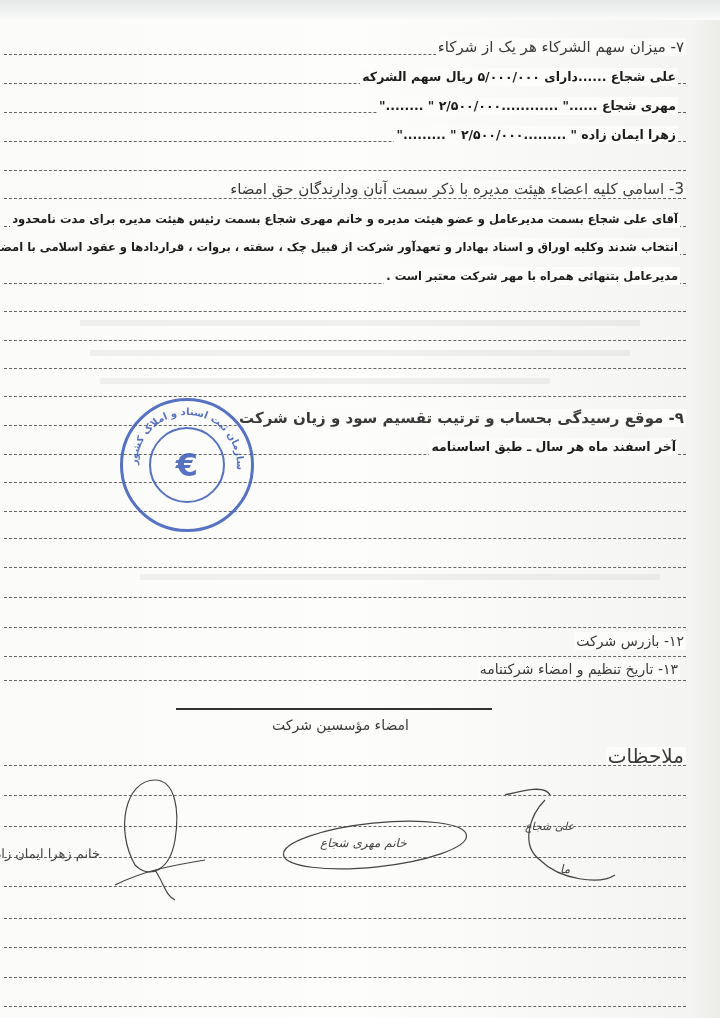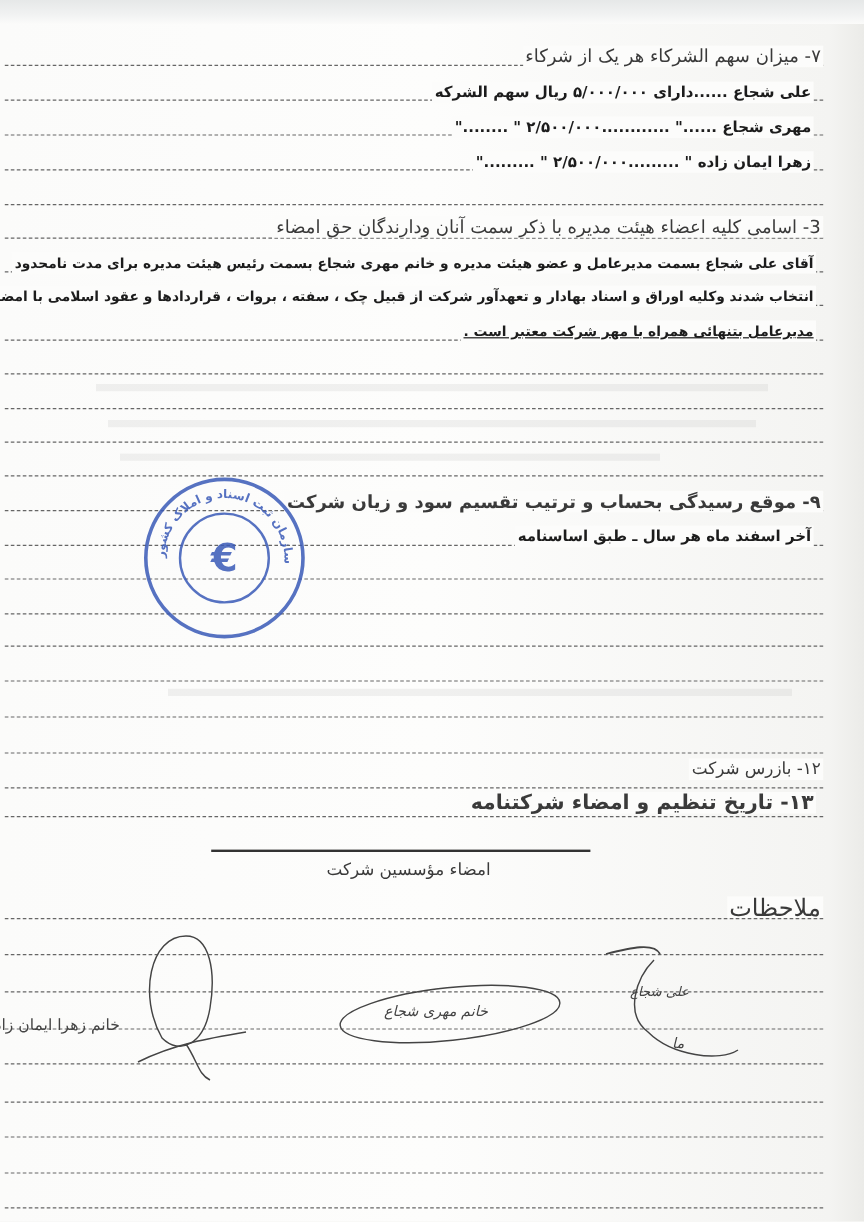--- a/index.html
+++ b/index.html
@@ -102,29 +102,29 @@
   <div class="faint" style="left:140px; top:574px; width:520px;"></div>
 
   <div class="txt" style="right:34px; top:38px; font-size:15px;">۷- میزان سهم الشرکاء هر یک از شرکاء</div>
   <div class="txt hand" style="right:42px; top:68px;">علی شجاع ......دارای ۵/۰۰۰/۰۰۰ ریال سهم الشرکه</div>
   <div class="txt hand" style="right:42px; top:97px;">مهری شجاع ......" ............۲/۵۰۰/۰۰۰ " ........"</div>
   <div class="txt hand" style="right:42px; top:126px;">زهرا ایمان زاده " .........۲/۵۰۰/۰۰۰ " ........."</div>
 
   <div class="txt" style="right:34px; top:180px; font-size:15px;">3- اسامی کلیه اعضاء هیئت مدیره با ذکر سمت آنان ودارندگان حق امضاء</div>
   <div class="txt hand" style="right:40px; top:210px; font-size:11.5px;">آقای علی شجاع بسمت مدیرعامل و عضو هیئت مدیره و خانم مهری شجاع بسمت رئیس هیئت مدیره برای مدت نامحدود</div>
   <div class="txt hand" style="right:40px; top:238px; font-size:11.5px;">انتخاب شدند وکلیه اوراق و اسناد بهادار و تعهدآور شرکت از قبیل چک ، سفته ، بروات ، قراردادها و عقود اسلامی با امضا</div>
-  <div class="txt hand" style="right:40px; top:267px; font-size:11.5px;text-decoration:underline;">مدیرعامل بتنهائی همراه با مهر شرکت معتبر است .</div>
+  <div class="txt hand" style="right:40px; top:267px; font-size:11.5px;">مدیرعامل بتنهائی همراه با مهر شرکت معتبر است .</div>
 
   <div class="txt" style="right:34px; top:409px; font-size:15px;font-weight:bold;">۹- موقع رسیدگی بحساب و ترتیب تقسیم سود و زیان شرکت</div>
   <div class="txt hand" style="right:42px; top:438px;">آخر اسفند ماه هر سال ـ طبق اساسنامه</div>
 
 
 
   <div class="txt" style="right:34px; top:632px; font-size:14px;">۱۲- بازرس شرکت</div>
-  <div class="txt" style="right:40px; top:660px; font-size:17px;font-weight:bold;">۱۳- تاریخ تنظیم و امضاء شرکتنامه</div>
+  <div class="txt" style="right:40px; top:660px; font-size:14px;">۱۳- تاریخ تنظیم و امضاء شرکتنامه</div>
 
   <div class="solid" style="top:708px;"></div>
   <div class="txt" style="left:270px; top:716px; font-size:14px; background:transparent;">امضاء مؤسسین شرکت</div>
   <div class="txt" style="right:34px; top:747px; font-size:20px;">ملاحظات</div>
 
   <div class="stamp">
     <svg class="stamp-ring-text" viewBox="0 0 128 128">
       <defs>
         <path id="ring" d="M64,64 m-50,0 a50,50 0 1,1 100,0 a50,50 0 1,1 -100,0"></path>
       </defs>

